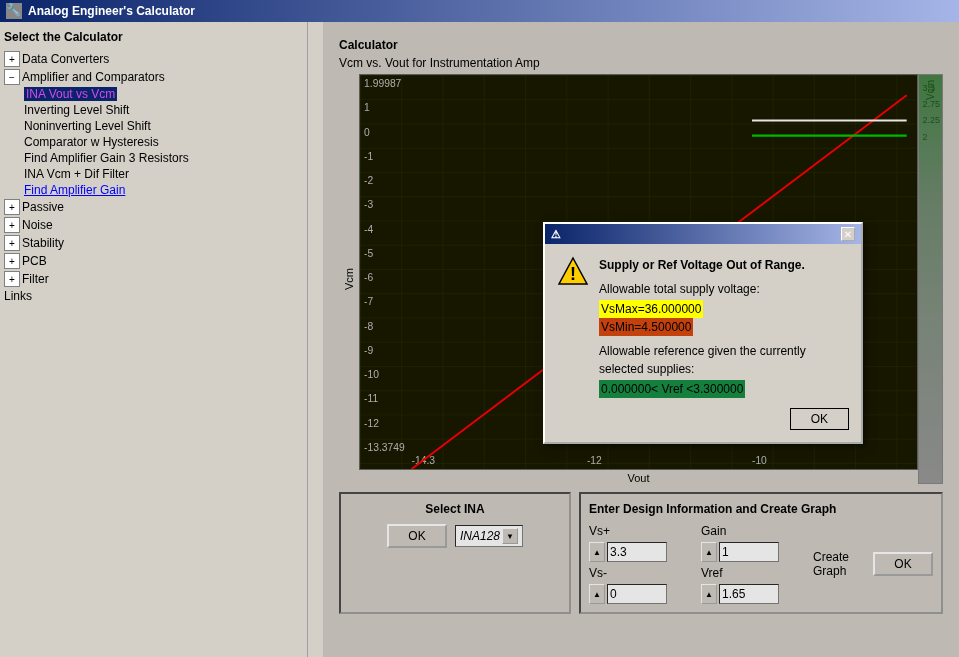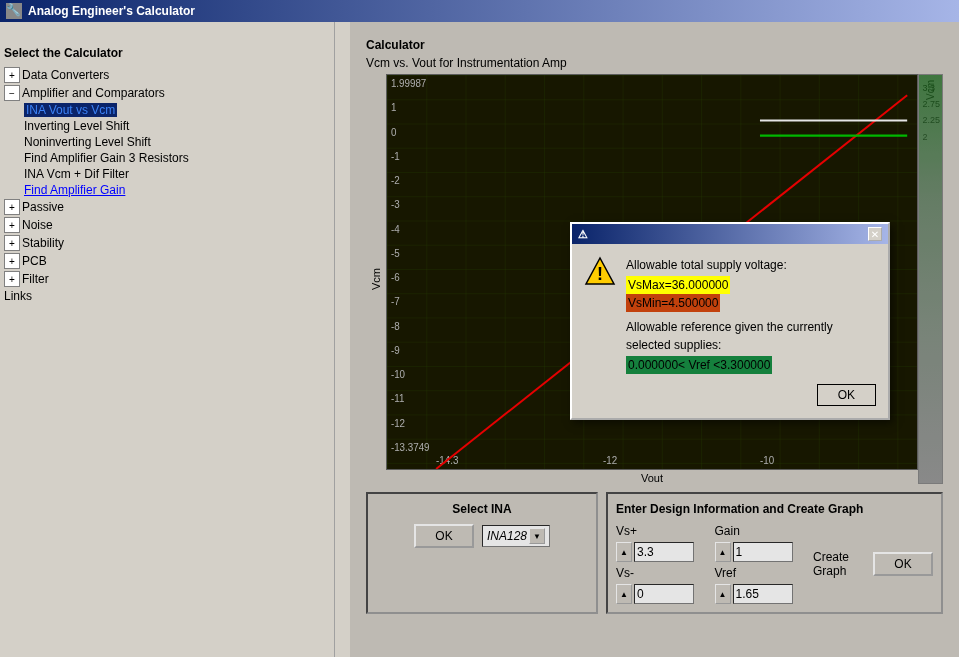--- a/index.html
+++ b/index.html
@@ -24,24 +24,24 @@
       width: 16px; height: 16px;
       background: #888;
       display: inline-block;
     }
     .title-bar-text { font-size: 12px; font-weight: bold; }
     .main-area {
       display: flex;
       height: calc(657px - 22px);
     }
     .left-panel {
-      width: 335px;
+      width: 308px;
       background: #d4d0c8;
       border-right: 1px solid #a0a0a0;
-      padding: 24px 4px;
+      padding: 8px 4px;
       overflow-y: auto;
     }
     .section-header {
       font-size: 12px;
       font-weight: bold;
       color: #000;
       margin-bottom: 6px;
     }
     .tree-item {
       display: flex;
@@ -60,21 +60,21 @@
       justify-content: center;
       margin-right: 2px;
       font-size: 10px;
       flex-shrink: 0;
     }
     .tree-item-label {
       font-size: 12px;
     }
     .tree-item-label.selected {
       background: #0a246a;
-      color: #3b82f6;
+      color: #d946ef;
       padding: 0 2px;
     }
     .tree-item-label.link-style {
       color: blue;
       text-decoration: underline;
     }
     .tree-children {
       padding-left: 20px;
     }
     .right-panel {
@@ -348,20 +348,23 @@
       </div>
       <div class="tree-children">
         <div class="tree-item">
           <span class="tree-item-label selected">INA Vout vs Vcm</span>
         </div>
         <div class="tree-item">
           <span class="tree-item-label">Inverting Level Shift</span>
         </div>
         <div class="tree-item">
           <span class="tree-item-label">Noninverting Level Shift</span>
+        </div>
+        <div class="tree-item">
+          <span class="tree-item-label">Comparator w Hysteresis</span>
         </div>
         <div class="tree-item">
           <span class="tree-item-label">Find Amplifier Gain 3 Resistors</span>
         </div>
         <div class="tree-item">
           <span class="tree-item-label">INA Vcm + Dif Filter</span>
         </div>
         <div class="tree-item">
           <span class="tree-item-label link-style">Find Amplifier Gain</span>
         </div>
@@ -523,20 +526,21 @@
         </div>
         <div class="dialog-body">
           <div class="dialog-icon-row">
             <div class="dialog-warning-icon">
               <svg width="32" height="32" viewBox="0 0 32 32">
                 <polygon points="16,2 30,28 2,28" fill="#ffcc00" stroke="#000" stroke-width="1.5"></polygon>
                 <text x="16" y="24" text-anchor="middle" font-size="18" font-weight="bold" fill="#000">!</text>
               </svg>
             </div>
             <div class="dialog-text">
+              <div style="font-weight:bold; margin-bottom:6px;">Supply or Ref Voltage Out of Range.</div>
               <div style="margin-bottom:2px;">Allowable total supply voltage:</div>
               <div style="background:#ffff00; display:inline-block; padding:0 2px;">VsMax=36.000000</div><br>
               <div style="background:#c2410c; display:inline-block; padding:0 2px; margin-bottom:6px;">VsMin=4.500000</div>
               <div style="margin-bottom:2px;">Allowable reference given the currently selected supplies:</div>
               <div style="background:#15803d; display:inline-block; padding:0 2px;">0.000000&lt; Vref &lt;3.300000</div>
             </div>
           </div>
           <div class="dialog-btn-row">
             <button class="dialog-ok-btn">OK</button>
           </div>

